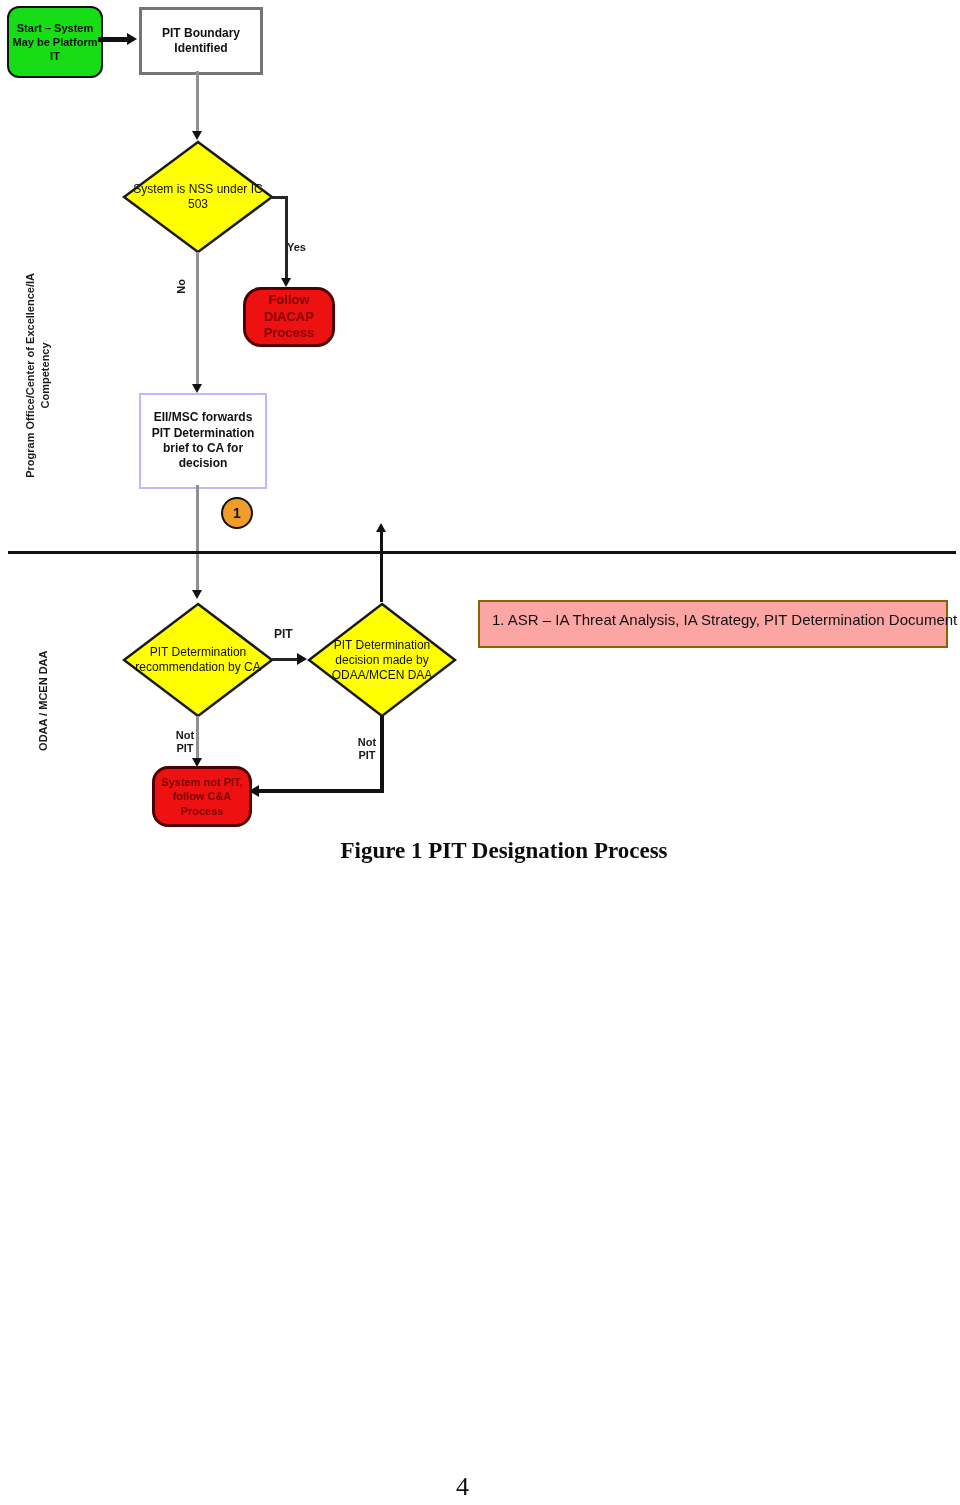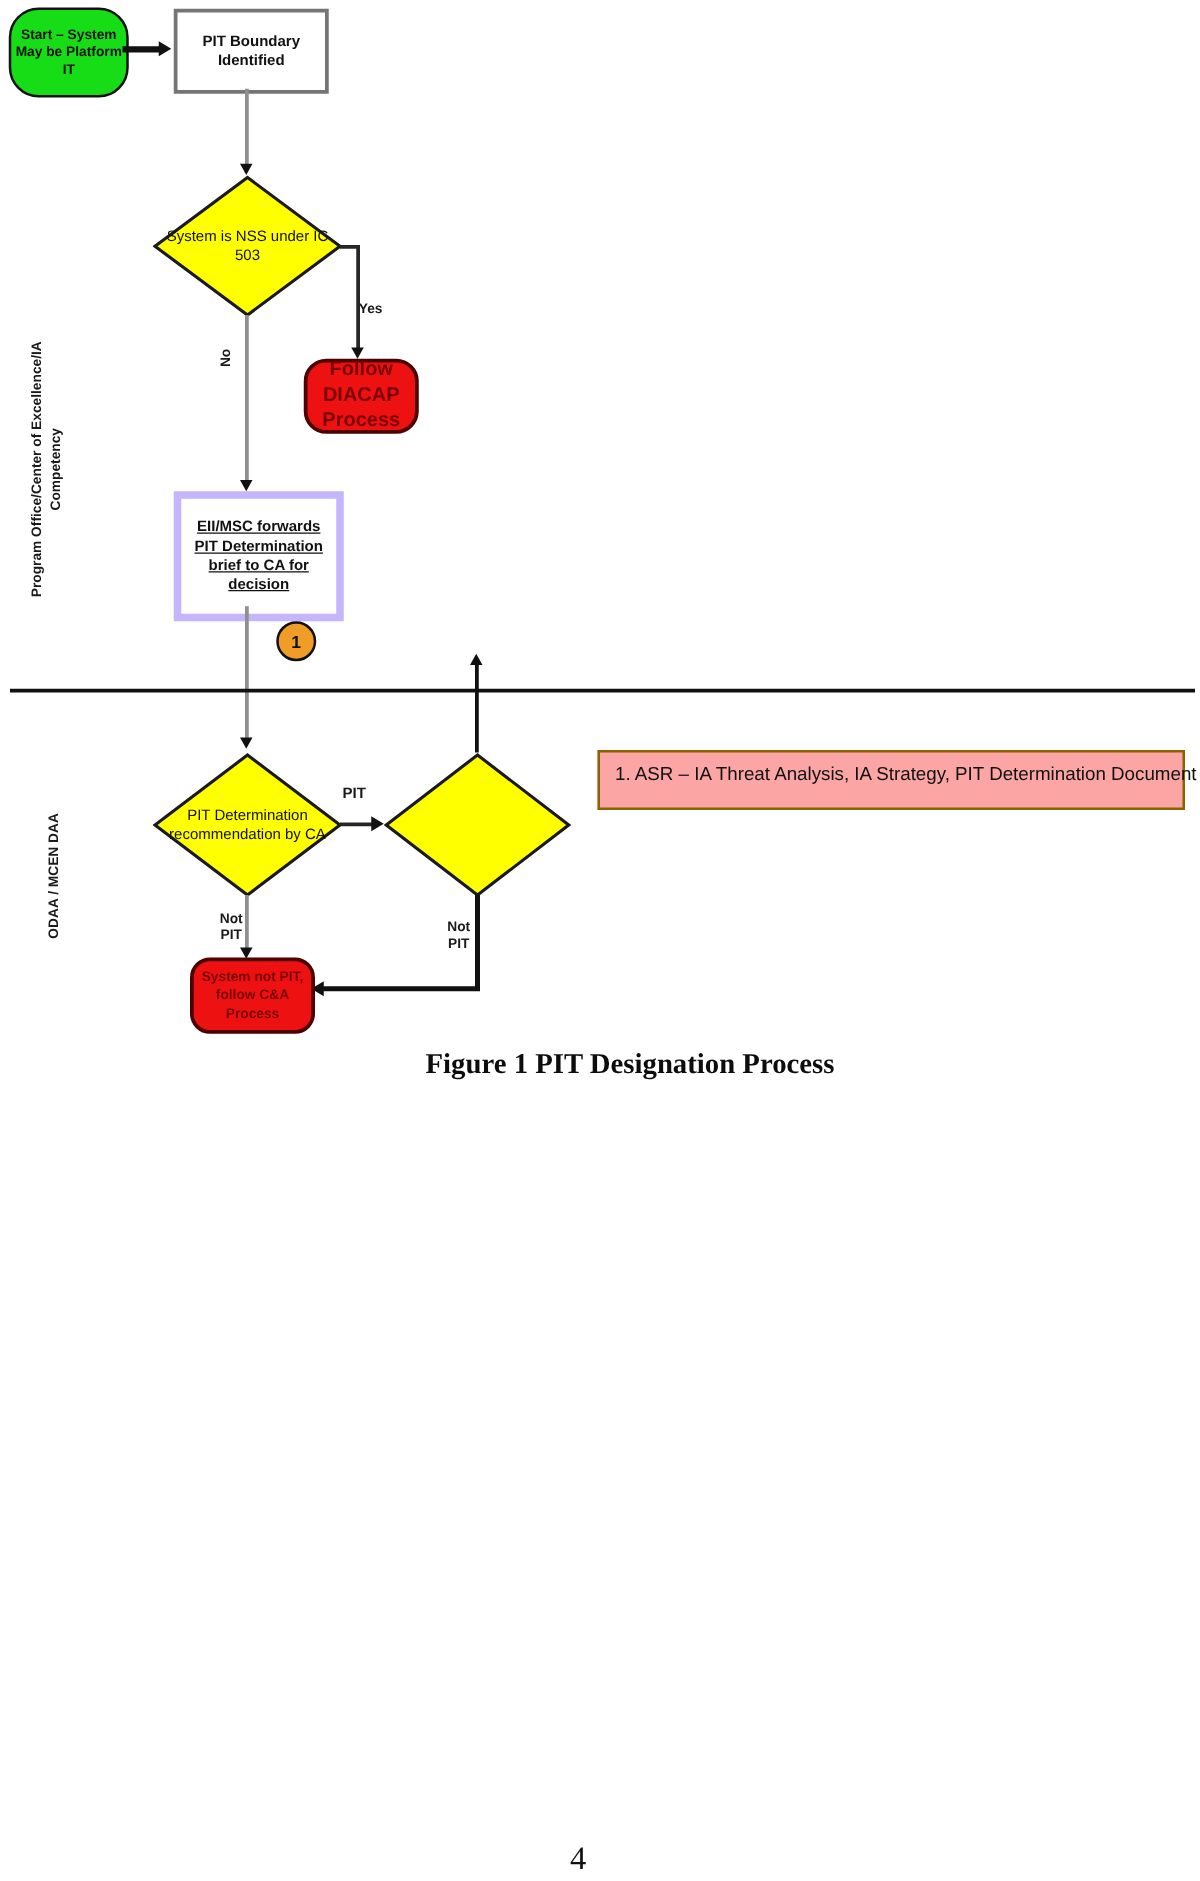--- a/index.html
+++ b/index.html
@@ -2,24 +2,24 @@
 <html><head>
 <meta charset="utf-8">
 <style>
   html,body{margin:0;padding:0;background:#ffffff;}
   #page{position:relative;width:960px;height:1505px;background:#ffffff;overflow:hidden;
         font-family:"Liberation Sans",sans-serif;color:#111;}
   .abs{position:absolute;}
   .center{display:flex;align-items:center;justify-content:center;text-align:center;}
   .node-text{font-weight:bold;line-height:1.28;}
   
-  .start-box{background:#16dd16;border:2px solid #111;border-radius:24px;font-size:11px;}
+  .start-box{background:#16dd16;border:2px solid #111;border-radius:12px;font-size:11px;}
   .proc-box{background:#ffffff;font-size:12px;}
   .boundary-box{border:3px solid #757575;}
-  .eii-box{border:6px solid #c4b5fd;text-decoration:underline;}
+  .eii-box{border:2px solid #c4b5fd;}
   .term-box{background:#ee1111;border:3px solid #4d0000;border-radius:18px;color:#7a0000;}
   .note-box{background:#fca5a5;border:2px solid #8a6200;font-size:15px;padding:9px 12px;
             box-sizing:border-box;white-space:nowrap;}
   .connector-circle{background:#f09c28;border:2px solid #111;border-radius:50%;
                     font-size:14px;font-weight:bold;}
   .edge-label{font-size:11px;font-weight:bold;color:#1a1a1a;line-height:1.15;}
   .lane-label{font-size:11px;font-weight:bold;color:#1a1a1a;text-align:center;
               transform:rotate(-90deg);line-height:1.4;}
   .line{background:#8f8f8f;}
   .line-dark{background:#262626;}
@@ -63,21 +63,21 @@
   </svg>
   <div class="abs center diamond-label" style="left:132px;top:140px;width:132px;height:114px;">System is NSS under IC 503</div>
 
   <div class="abs line-dark" style="left:272px;top:196px;width:16px;height:3px;"></div>
   <div class="abs line-dark" style="left:285px;top:196px;width:3px;height:84px;"></div>
   <div class="abs ah ah-down" style="left:281px;top:278px;"></div>
   <div class="abs edge-label" style="left:287px;top:241px;">Yes</div>
 
   <div class="abs edge-label" style="left:163px;top:280px;width:36px;text-align:center;transform:rotate(-90deg);">No</div>
 
-  <div class="abs center term-box node-text" style="left:243px;top:287px;width:86px;height:54px;font-size:16px;">
+  <div class="abs center term-box node-text" style="left:243px;top:287px;width:86px;height:54px;font-size:13px;">
     <span>Follow DIACAP Process</span>
   </div>
 
   <div class="abs line" style="left:196px;top:252px;width:3px;height:133px;"></div>
   <div class="abs ah ah-down" style="left:192px;top:384px;"></div>
 
   <div class="abs center proc-box eii-box node-text" style="left:139px;top:393px;width:120px;height:88px;padding:2px;">
     <span>EII/MSC forwards PIT Determination brief to CA for decision</span>
   </div>
 
@@ -98,20 +98,21 @@
   </svg>
   <div class="abs center diamond-label" style="left:133px;top:602px;width:130px;height:116px;">PIT Determination recommendation by CA</div>
 
   <div class="abs edge-label" style="left:274px;top:628px;font-size:12px;">PIT</div>
   <div class="abs line-dark" style="left:272px;top:658px;width:28px;height:3px;"></div>
   <div class="abs ah ah-right" style="left:297px;top:653px;"></div>
 
   <svg class="abs" style="left:307px;top:602px;" width="150" height="116" viewBox="0 0 150 116">
     <polygon points="75,2 148,58 75,114 2,58" stroke-width="2.5" stroke="#1a1a1a" fill="#ffff00"></polygon>
   </svg>
+  <div class="abs center diamond-label" style="left:317px;top:602px;width:130px;height:116px;">PIT Determination decision made by ODAA/MCEN DAA</div>
 
   <div class="abs line-black" style="left:380px;top:531px;width:3px;height:71px;"></div>
   <div class="abs ah ah-up" style="left:376px;top:523px;"></div>
 
   <div class="abs note-box" style="left:478px;top:600px;width:470px;height:48px;">1. ASR – IA Threat Analysis, IA Strategy, PIT Determination Document</div>
 
   <div class="abs edge-label" style="left:168px;top:729px;width:34px;text-align:center;">Not PIT</div>
 
   <div class="abs line" style="left:196px;top:716px;width:3px;height:43px;"></div>
   <div class="abs ah ah-down" style="left:192px;top:758px;"></div>

